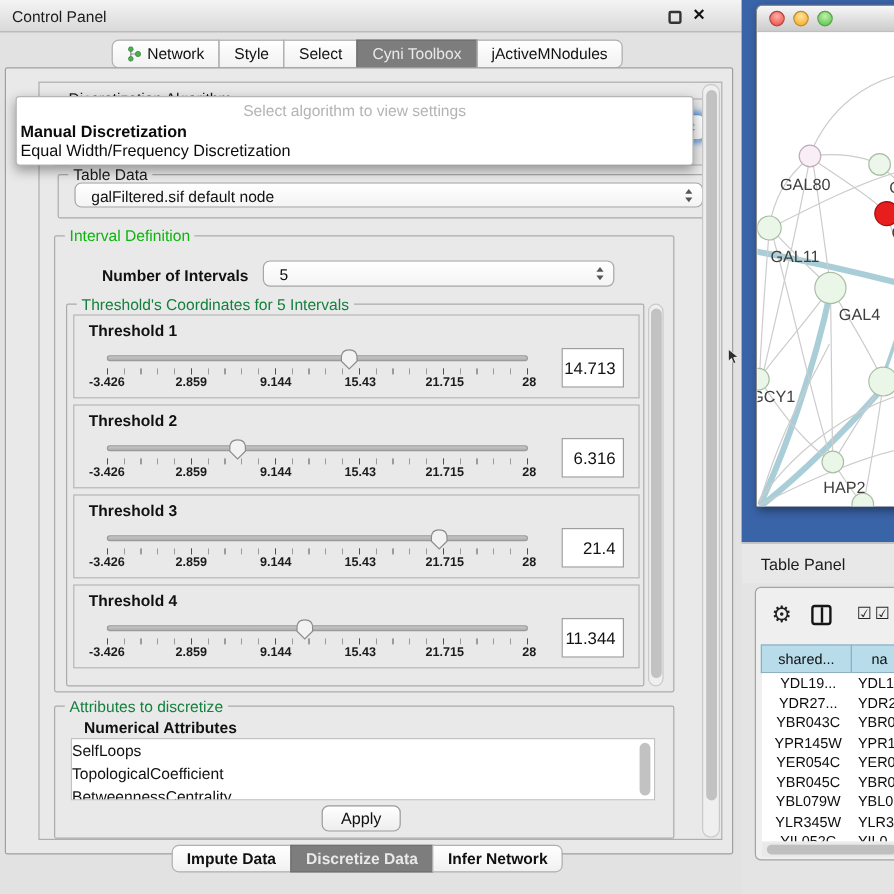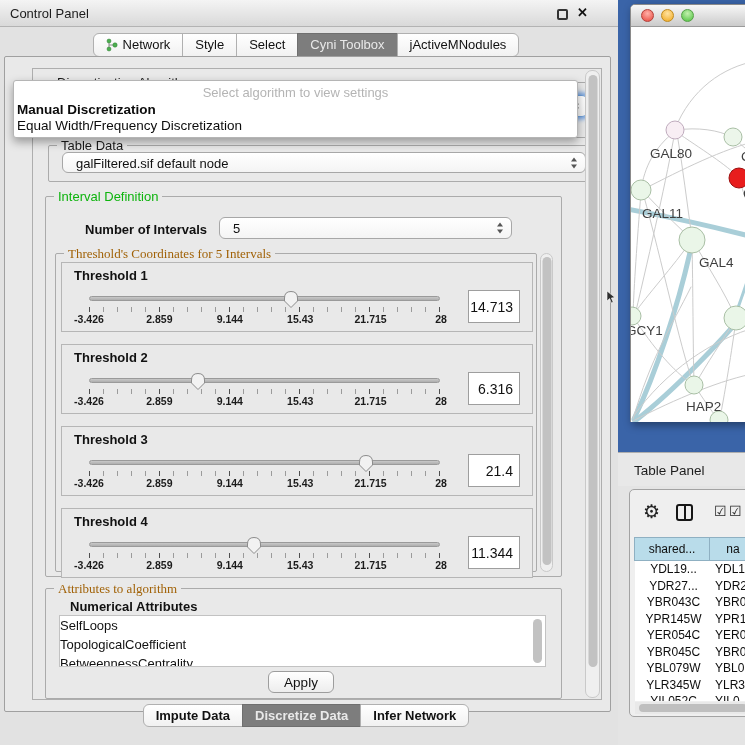--- a/index.html
+++ b/index.html
@@ -26,21 +26,21 @@
 
   .content-frame { position:absolute; left:4px; top:56px; width:607px; height:656px;
     border:1px solid #a0a0a0; background:#e9e9e9; border-radius:2px; }
   .cyni-panel { position:absolute; left:32px; top:68px; width:570px; height:632px;
     border:1px solid #aeaeae; background:#e9e9e9; }
 
   .group { position:absolute; border:1px solid #ababab; border-radius:2px; }
   .legend { position:absolute; top:-8px; left:8px; background:#e9e9e9; padding:0 4px;
     font-size:13px; color:#1a1a1a; white-space:nowrap; }
   .legend.green { color:#0db40d; }
-  .legend.blue { color:#a16207;font-family:Liberation Serif, serif; }
+  .legend.blue { color:#15803d; }
 
   .combo { position:absolute; background:linear-gradient(#ffffff,#f4f4f4);
     border:1px solid #a7a7a7; border-radius:6px; font-size:13px; color:#111; }
   .combo .combo-text { position:absolute; left:13px; top:3px; white-space:nowrap; }
   .spin { position:absolute; right:7px; top:50%; transform:translateY(-50%); width:7px; height:13px; }
   .spin:before { content:""; position:absolute; top:1px; left:0;
     border-left:3.5px solid transparent; border-right:3.5px solid transparent; border-bottom:4.5px solid #555; }
   .spin:after { content:""; position:absolute; bottom:1px; left:0;
     border-left:3.5px solid transparent; border-right:3.5px solid transparent; border-top:4.5px solid #555; }
   .combo.focused { box-shadow:0 0 4px 2.5px rgba(95,150,225,.85); border-color:#6f9fd8; }
@@ -48,21 +48,21 @@
   .popup { position:absolute; left:13px; top:80px; width:565px; height:58px; background:#ffffff;
     border:1px solid #b5b5b5; border-radius:3px; box-shadow:0 4px 10px rgba(0,0,0,.35); z-index:20;padding-left:34px; }
   .popup-placeholder { position:absolute; left:0; right:0; top:4px; text-align:center;
     color:#b4b4b4; font-size:13px; }
   .popup-opt { position:absolute; left:3px; font-size:13.5px; color:#0c0c0c; white-space:nowrap; }
   .popup-opt.first { top:21px; font-weight:bold; }
   .popup-opt.second { top:37px; }
 
   
   .t-row { position:relative; width:472px; height:70px; border:1px solid #b6b6b6;
-    background:#e9e9e9; margin-bottom:12px; }
+    background:#e9e9e9; margin-bottom:5px; }
   .t-label { position:absolute; left:12px; top:5px; font-size:13px; font-weight:bold; color:#111; }
   .t-track { position:absolute; left:27px; top:33px; width:351px; height:5px;
     background:linear-gradient(#c8c8c8,#aeaeae); border:1px solid #9a9a9a; border-radius:3px; }
   .t-thumb { position:absolute; top:-7px; width:16px; height:19px; transform:translateX(-50%); }
   .t-ticks { position:absolute; left:27px; top:44px; width:352px; height:5px;
     background-image:repeating-linear-gradient(90deg,#4f4f4f 0 1px,transparent 1px 70px),
                      repeating-linear-gradient(90deg,#9b9b9b 0 1px,transparent 1px 14px); }
   .t-ticklabels { position:absolute; left:27px; top:50px; width:352px; height:13px; }
   .t-ticklabels span { position:absolute; transform:translateX(-50%); font-size:10.5px;
     font-weight:bold; color:#1b1b1b; white-space:nowrap; }
@@ -285,21 +285,21 @@
           <span style="left: 100%;">28</span>
         </div>
     <input class="t-value" readonly="" value="11.344" style="">
   </div>
 </div>
   <div class="vscroll" style="left:540px;top:253px;width:13px;height:319px;">
     <div class="vthumb" style="top:3px;height:308px;"></div>
   </div>
 
   <div class="group" style="left:45px;top:588px;width:517px;height:111px;">
-    <span class="legend blue">Attributes to algorithm</span>
+    <span class="legend blue">Attributes to discretize</span>
   </div>
   <span style="position:absolute;left:48px;top:599px;font-size:13px;font-weight:bold;color:#111;margin-left:22px;">Numerical Attributes</span>
   <div class="attr-list">
     <div>
         <div class="attr-item">SelfLoops</div>
         <div class="attr-item">TopologicalCoefficient</div>
         <div class="attr-item">BetweennessCentrality</div>
       </div>
     <div class="vthumb" style="right:3px;left:auto;transform:none;top:3px;height:44px;"></div>
   </div>

